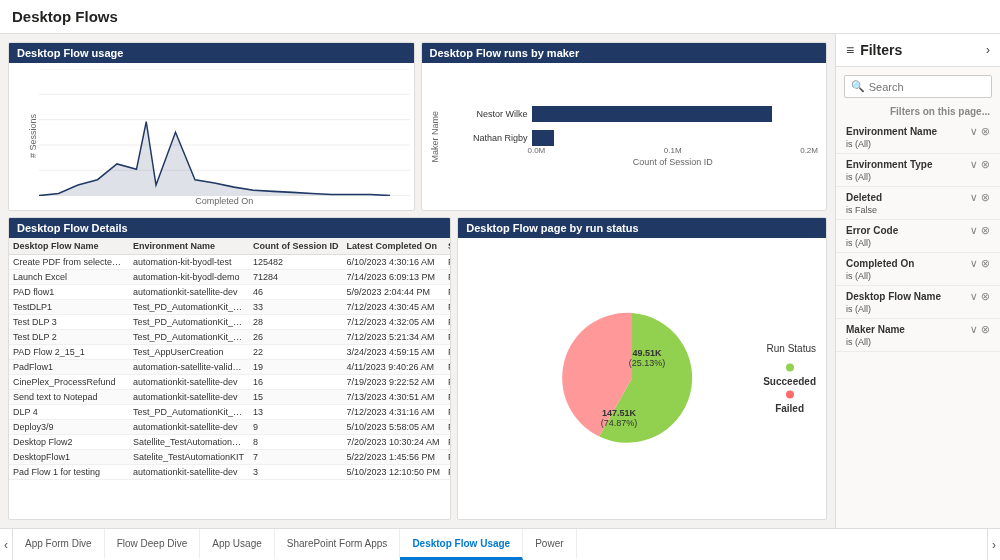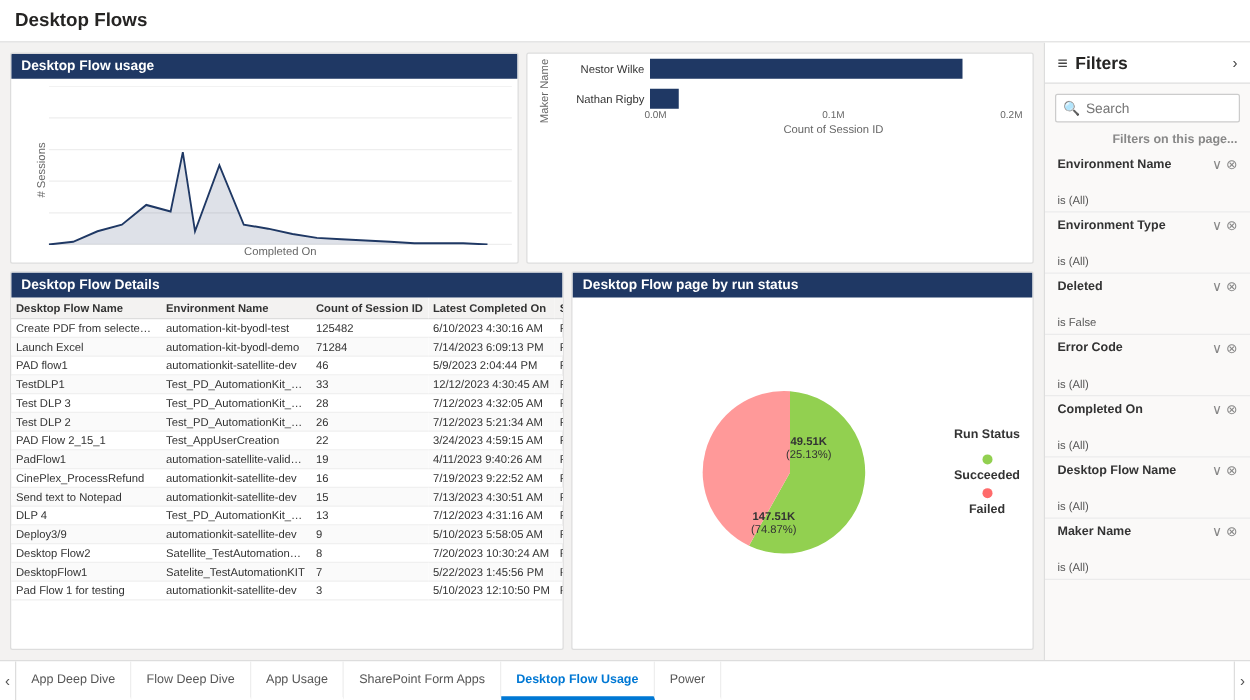--- a/index.html
+++ b/index.html
@@ -29,21 +29,21 @@
     .status-card { flex: 1; }
 
     
     .chart-area { flex: 1; padding: 6px 4px 2px 30px; position: relative; display: flex; flex-direction: column; }
     .chart-y-label { position: absolute; left: 2px; top: 50%; transform: translateY(-50%) rotate(-90deg); font-size: 9px; color: #666; white-space: nowrap; }
     .chart-x-label { text-align: center; font-size: 9px; color: #666; padding-bottom: 2px; }
     .line-chart { flex: 1; position: relative; }
     .line-chart svg { width: 100%; height: 100%; }
 
     
-    .maker-chart-area { flex: 1; padding: 4px 8px; display: flex; align-items: flex-start; gap: 0; }
+    .maker-chart-area { flex: 1; padding: 4px 8px; display: flex; align-items: center; gap: 12px; }
     .maker-y-label { font-size: 9px; color: #666; writing-mode: vertical-rl; transform: rotate(180deg); white-space: nowrap; }
     .maker-bars-area { flex: 1; display: flex; flex-direction: column; gap: 8px; padding: 0 4px; }
     .maker-row { display: flex; align-items: center; gap: 4px; }
     .maker-name { font-size: 9px; color: #333; width: 72px; text-align: right; flex-shrink: 0; }
     .maker-bar-container { flex: 1; display: flex; align-items: center; }
     .maker-bar { height: 16px; background: #1f3864; }
     .maker-x-axis { display: flex; justify-content: space-between; font-size: 8px; color: #666; padding-left: 76px; }
     .maker-x-label { font-size: 9px; color: #666; text-align: center; padding-top: 2px; padding-left: 76px; }
     .data-table { width: 100%; border-collapse: collapse; font-size: 9px; }
     .data-table th { background: #f3f2f1; border-bottom: 1px solid #ddd; padding: 3px 4px; text-align: left; font-weight: 600; color: #333; white-space: nowrap; position: sticky; top: 0; }
@@ -66,21 +66,21 @@
     .sidebar-arrow { font-size: 12px; color: #444; cursor: pointer; }
     .search-box { display: flex; align-items: center; margin: 8px; border: 1px solid #ccc; border-radius: 2px; padding: 4px 6px; background: #fff; }
     .search-icon { color: #666; font-size: 11px; margin-right: 4px; }
     .search-input { border: none; outline: none; font-size: 11px; flex: 1; background: transparent; color: #333; }
     .filters-label { font-size: 10px; color: #555; font-weight: 600; padding: 0 10px 4px; display: flex; justify-content: flex-end; }
     .filters-label span { color: #888; cursor: pointer; }
     .filter-item { padding: 4px 10px; border-bottom: 1px solid #ebebeb; cursor: pointer; }
     .filter-item-header { display: flex; align-items: center; justify-content: space-between; }
     .filter-name { font-size: 10px; font-weight: 600; color: #333; }
     .filter-controls { display: flex; gap: 4px; color: #888; }
-    .filter-value { font-size: 9px; color: #555; margin-top: 17px; }
+    .filter-value { font-size: 9px; color: #555; margin-top: 1px; }
 
     
     .tab-bar { background: #fff; border-top: 1px solid #ddd; display: flex; align-items: stretch; flex-shrink: 0; height: 32px; overflow: hidden; }
     .tab-bar-left { display: flex; align-items: center; padding: 0 4px; color: #555; cursor: pointer; border-right: 1px solid #ddd; font-size: 12px; }
     .tab { padding: 0 12px; display: flex; align-items: center; font-size: 10px; color: #555; cursor: pointer; border-right: 1px solid #eee; white-space: nowrap; border-bottom: 3px solid transparent; }
     .tab.active { color: #0078d4; border-bottom: 3px solid #0078d4; font-weight: 600; }
     .tab-bar-right { display: flex; align-items: center; padding: 0 4px; color: #555; cursor: pointer; border-left: 1px solid #ddd; font-size: 12px; margin-left: auto; }
 
     .y-tick { font-size: 8px; fill: #666; }
     .x-tick { font-size: 8px; fill: #666; }
@@ -129,20 +129,21 @@
               <path class="data-area" d="M0,120 L20,118 L40,110 L60,105 L80,90 L100,95 L110,50 L120,110 L140,60 L160,105 L180,108 L200,112 L220,115 L240,116 L260,117 L280,118 L300,119 L320,119 L340,119 L360,120 L380,120 Z"></path>
 
               <path class="data-line" d="M0,120 L20,118 L40,110 L60,105 L80,90 L100,95 L110,50 L120,110 L140,60 L160,105 L180,108 L200,112 L220,115 L240,116 L260,117 L280,118 L300,119 L320,119 L340,119 L360,120"></path>
             </svg>
           </div>
           <div class="chart-x-label">Completed On</div>
         </div>
       </div>
 
       <div class="card maker-card">
+        <div class="card-title">Desktop Flow runs by maker</div>
         <div class="maker-chart-area">
           <span class="maker-y-label">Maker Name</span>
           <div style="flex:1; display:flex; flex-direction:column; justify-content:center;">
             <div class="maker-bars-area">
               <div class="maker-row">
                 <span class="maker-name">Nestor Wilke</span>
                 <div class="maker-bar-container">
                   <div class="maker-bar" style="width:85%;"></div>
                 </div>
               </div>
@@ -200,21 +201,21 @@
                   <td title="PAD flow1">PAD flow1</td>
                   <td title="automationkit-satellite-dev">automationkit-satellite-dev</td>
                   <td title="46">46</td>
                   <td title="5/9/2023 2:04:44 PM">5/9/2023 2:04:44 PM</td>
                   <td title="Published">Published</td>
                 </tr>
                 <tr>
                   <td title="TestDLP1">TestDLP1</td>
                   <td title="Test_PD_AutomationKit_Satelite">Test_PD_AutomationKit_Satelite</td>
                   <td title="33">33</td>
-                  <td title="7/12/2023 4:30:45 AM">12/12/2023 4:30:45 AM</td>
+                  <td title="7/12/2023 4:30:45 AM">7/12/2023 4:30:45 AM</td>
                   <td title="Published">Published</td>
                 </tr>
                 <tr>
                   <td title="Test DLP 3">Test DLP 3</td>
                   <td title="Test_PD_AutomationKit_Satelite">Test_PD_AutomationKit_Satelite</td>
                   <td title="28">28</td>
                   <td title="7/12/2023 4:32:05 AM">7/12/2023 4:32:05 AM</td>
                   <td title="Published">Published</td>
                 </tr>
                 <tr>
@@ -300,21 +301,21 @@
             <path d="M85,80 L85,15 A65,65 0 1,1 52.2,138.5 Z" fill="#92d050"></path>
 
             <path d="M85,80 L52.2,138.5 A65,65 0 0,1 85,15 Z" fill="#ff9999"></path>
 
             <text x="100" y="58" text-anchor="middle" font-size="9" fill="#333" font-weight="600">49.51K</text>
             <text x="100" y="68" text-anchor="middle" font-size="9" fill="#333">(25.13%)</text>
             <text x="72" y="118" text-anchor="middle" font-size="9" fill="#333" font-weight="600">147.51K</text>
             <text x="72" y="128" text-anchor="middle" font-size="9" fill="#333">(74.87%)</text>
           </svg>
           <div class="pie-legend">
-            <div style="font-size:10px; font-weight:700; color:#333; margin-bottom:6px;text-align:right;">Run Status</div>
+            <div style="font-size:10px; font-weight:400; color:#333; margin-bottom:6px;text-align:right;">Run Status</div>
             <div class="legend-item">
               <div class="legend-dot" style="background:#92d050;"></div>
               <span class="legend-label-text">Succeeded</span>
             </div>
             <div class="legend-item">
               <div class="legend-dot" style="background:#ff6b6b;"></div>
               <span class="legend-label-text">Failed</span>
             </div>
           </div>
         </div>
@@ -387,21 +388,21 @@
   </div>
   <div class="filter-value">is (All)</div>
         </div>
       </div>
   </div>
 </div>
 
 <div class="tab-bar">
   <div class="tab-bar-left">‹</div>
   <div id="tab-list" style="display:flex; align-items:stretch;">
-      <div class="tab">App Deep Dive</div>
+      <div class="tab">App Form Dive</div>
       <div class="tab">Flow Deep Dive</div>
       <div class="tab">App Usage</div>
       <div class="tab">SharePoint Form Apps</div>
       <div class="tab active">Desktop Flow Usage</div>
       <div class="tab">Power</div>
     </div>
   <div class="tab-bar-right">›</div>
 </div>
 
 </body></html>

